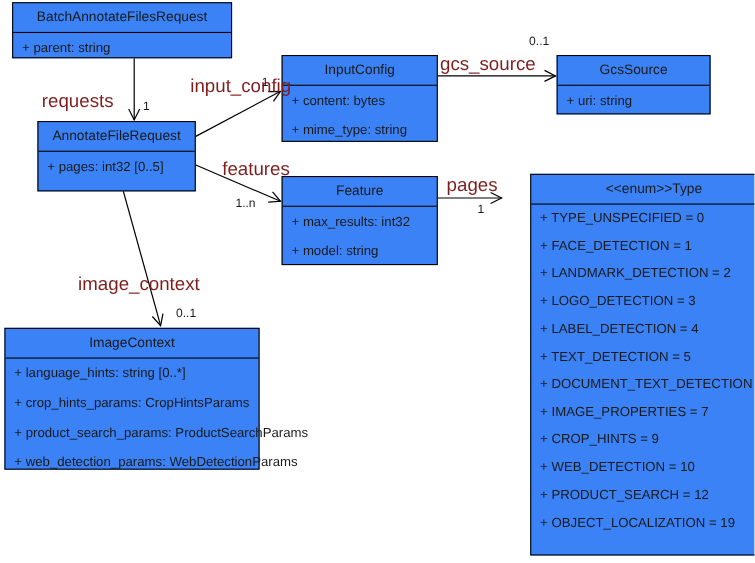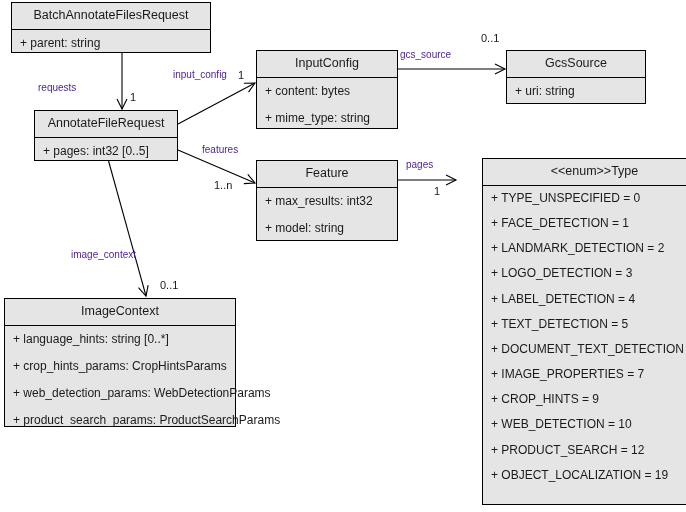--- a/index.html
+++ b/index.html
@@ -19,21 +19,21 @@
     position: absolute;
     left: 0;
     top: 0;
     width: 686px;
     height: 512px;
     pointer-events: none;
   }
   .uml-box {
     position: absolute;
     border: 1px solid #000000;
-    background: #e5e5e5;
+    background: #3b82f6;
     box-sizing: border-box;
   }
   .uml-title {
     text-align: center;
     font-size: 12.5px;
     color: #1a1a1a;
     line-height: 1.1;
     padding: 6px 4px 6px 4px;
     border-bottom: 1px solid #000000;
     box-sizing: border-box;
@@ -48,22 +48,22 @@
     padding: 7px 0 7px 8px;
     line-height: 1.1;
     white-space: nowrap;
     box-sizing: border-box;
   }
   .uml-attr.compact {
     padding: 6px 0 6px 8px;
   }
   .edge-label {
     position: absolute;
-    font-size: 10px;
-    color: #4c1d95;
+    font-size: 17px;
+    color: #7f1d1d;
     white-space: nowrap;
     line-height: 1;
   }
   .mult-label {
     position: absolute;
     font-size: 11px;
     color: #1a1a1a;
     white-space: nowrap;
     line-height: 1;
   }
@@ -93,21 +93,21 @@
     <line x1="398" y1="180" x2="456" y2="180" stroke="#000000" stroke-width="1.1" marker-end="url(#openArrow)"></line>
   </svg>
 
   <div class="uml-box" style="left:11px; top:2px; width:200px; height:51px;">
     <div class="uml-title">BatchAnnotateFilesRequest</div>
     <div class="uml-body">
       <div class="uml-attr">+ parent: string</div>
     </div>
   </div>
 
-  <div class="uml-box" style="left:34px; top:110px; width:144px; height:51px;">
+  <div class="uml-box" style="left:34px; top:110px; width:144px; height:64px;">
     <div class="uml-title">AnnotateFileRequest</div>
     <div class="uml-body">
       <div class="uml-attr">+ pages: int32 [0..5]</div>
     </div>
   </div>
 
   <div class="uml-box" style="left:506px; top:50px; width:140px; height:54px;">
     <div class="uml-title">GcsSource</div>
     <div class="uml-body">
       <div class="uml-attr">+ uri: string</div>
@@ -128,22 +128,22 @@
       <div class="uml-attr">+ max_results: int32</div>
       <div class="uml-attr">+ model: string</div>
     </div>
   </div>
 
   <div class="uml-box" style="left:4px; top:298px; width:232px; height:129px;">
     <div class="uml-title">ImageContext</div>
     <div class="uml-body">
       <div class="uml-attr">+ language_hints: string [0..*]</div>
       <div class="uml-attr">+ crop_hints_params: CropHintsParams</div>
+      <div class="uml-attr">+ product_search_params: ProductSearchParams</div>
       <div class="uml-attr">+ web_detection_params: WebDetectionParams</div>
-      <div class="uml-attr">+ product_search_params: ProductSearchParams</div>
     </div>
   </div>
 
   <div class="uml-box" style="left:482px; top:158px; width:225px; height:347px;">
     <div class="uml-title">&lt;&lt;enum&gt;&gt;Type</div>
     <div class="uml-body">
       <div class="uml-attr compact">+ TYPE_UNSPECIFIED = 0</div>
       <div class="uml-attr compact">+ FACE_DETECTION = 1</div>
       <div class="uml-attr compact">+ LANDMARK_DETECTION = 2</div>
       <div class="uml-attr compact">+ LOGO_DETECTION = 3</div>

